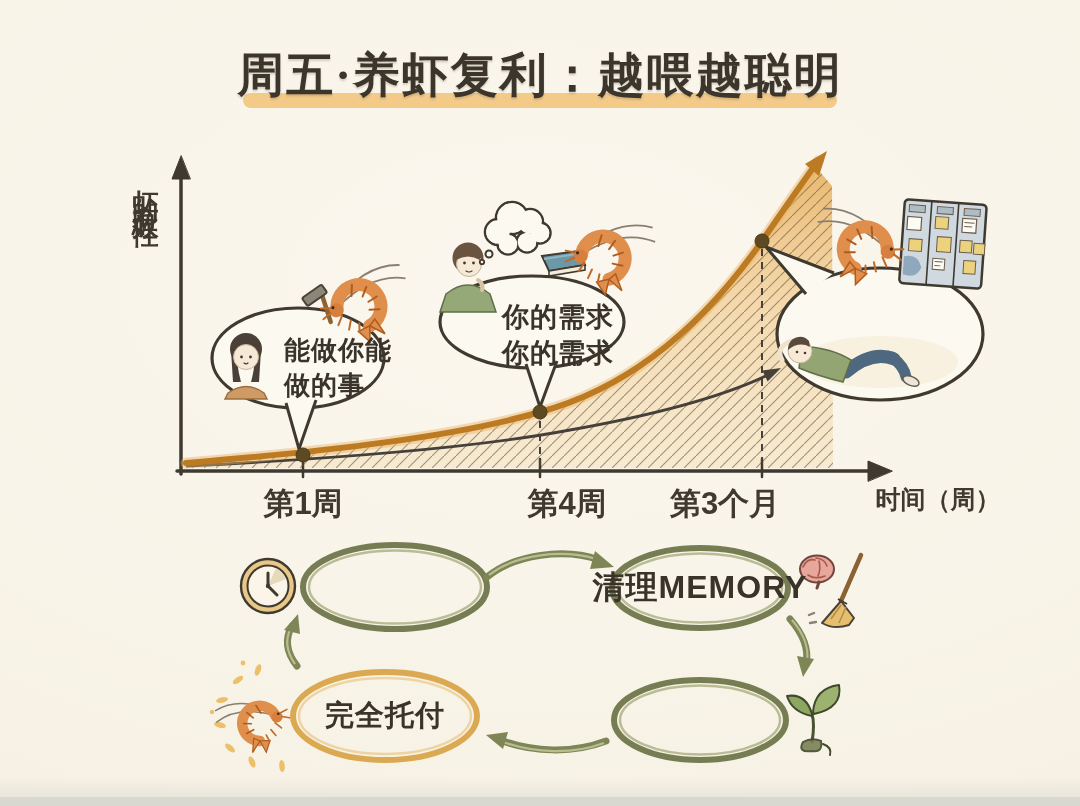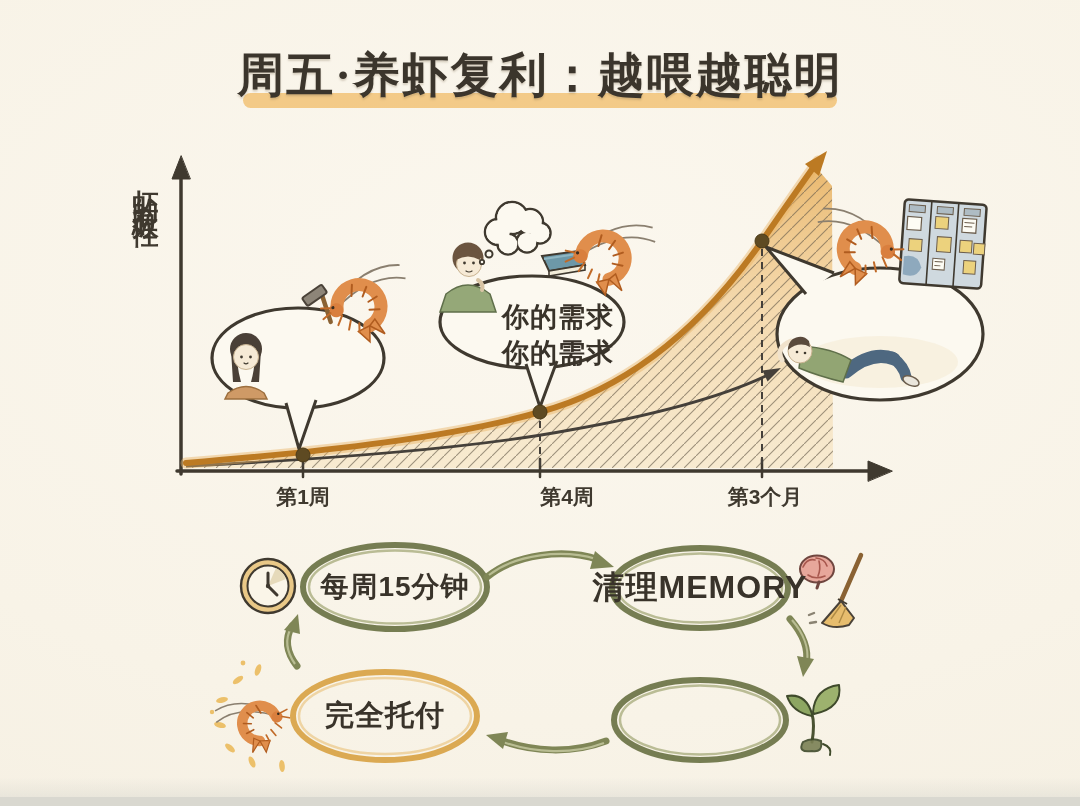--- a/index.html
+++ b/index.html
@@ -9,21 +9,21 @@
   .abs{position:absolute;}
   .ink{color:#3f392f;}
   #title{left:0;right:0;top:44px;text-align:center;font-family:"Liberation Serif", serif;
     font-weight:900;font-size:47px;letter-spacing:2px;color:#3b352c;z-index:3;
     text-shadow:0 2px 2px rgba(125,106,78,.28);}
   #title-underline{left:243px;top:93px;width:594px;height:15px;background:#f2c171;
     border-radius:8px;opacity:.82;z-index:2;}
   #chart-svg{left:0;top:0;z-index:1;}
   #y-axis-label{left:129px;top:169px;writing-mode:vertical-rl;text-orientation:upright;
     font-size:26px;font-weight:700;letter-spacing:8px;z-index:2;}
-  .tick-label{top:483px;transform:translateX(-50%);font-size:21px;font-weight:700;z-index:2;white-space:nowrap;}
+  .tick-label{top:483px;transform:translateX(-50%);font-size:31px;font-weight:700;z-index:2;white-space:nowrap;}
   #x-axis-label{left:938px;top:483px;transform:translateX(-50%);font-size:25px;font-weight:700;z-index:2;white-space:nowrap;}
   .bubble-text{z-index:2;font-size:26px;font-weight:600;line-height:35px;letter-spacing:1px;color:#39332a;white-space:nowrap;}
   .bubble-text span{display:block;}
   .cycle-label{transform:translate(-50%,-50%);font-size:29px;font-weight:700;letter-spacing:1px;
     color:#39332a;z-index:2;white-space:nowrap;}
   #bottom-edge{left:0;right:0;bottom:0;height:9px;background:#d9d8d0;z-index:4;}
   #bottom-fade{left:0;right:0;bottom:9px;height:20px;z-index:4;
     background:linear-gradient(to bottom, rgba(217,216,208,0), rgba(217,216,208,.45));}
 </style>
 </head>
@@ -287,30 +287,32 @@
         </g>
         <use href="#shrimp" transform="translate(262,716) scale(-0.8,0.8) rotate(22)"></use>
       </g>
     </g>
   </svg>
 
   <div id="y-axis-label" class="abs ink">虾的有效性</div>
 
   <div class="abs tick-label" style="left:303px">第1周</div>
   <div class="abs tick-label" style="left:567px">第4周</div>
-  <div class="abs tick-label" style="left:765px">第3个月</div>
+  <div class="abs tick-label" style="left:725px">第3个月</div>
+  <div id="x-axis-label" class="abs">时间（周）</div>
 
   <div class="abs bubble-text" style="left:284px;top:333px">
+    <span>能做你能</span>
+    <span>做的事</span>
   </div>
   <div class="abs bubble-text" style="left:502px;top:299px;font-size:27px;line-height:36px">
     <span>你的需求</span>
     <span>你的需求</span>
   </div>
   <div class="abs bubble-text" style="left:824px;top:281px;font-size:27px;line-height:36px">
   </div>
 
-  <div class="abs cycle-label" style="left:395px;top:587px;font-size:28px">每周15分钟</div>
   <div class="abs cycle-label" style="left:700px;top:588px;font-size:32px">清理MEMORY</div>
   <div class="abs cycle-label" style="left:385px;top:716px">完全托付</div>
 
   <div id="bottom-fade" class="abs"></div>
   <div id="bottom-edge" class="abs"></div>
 </div>
 
 </body></html>

